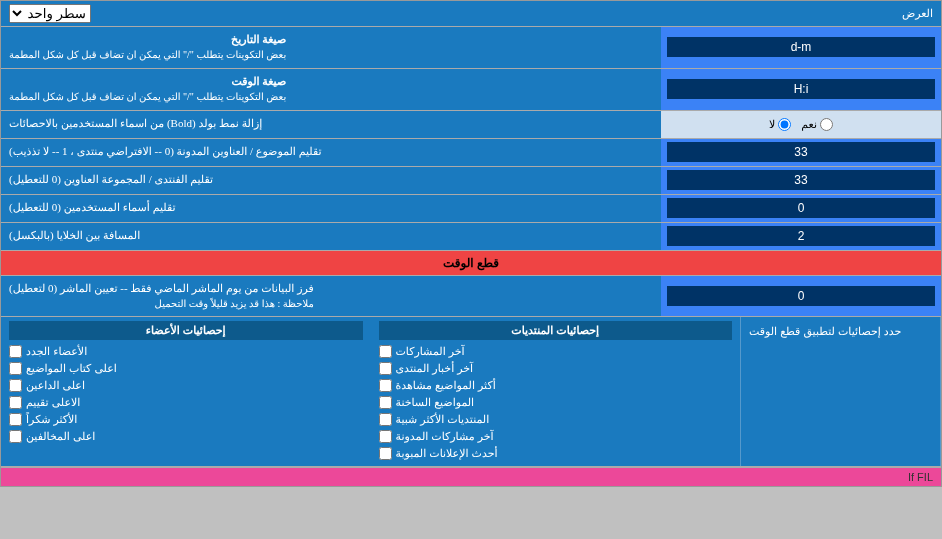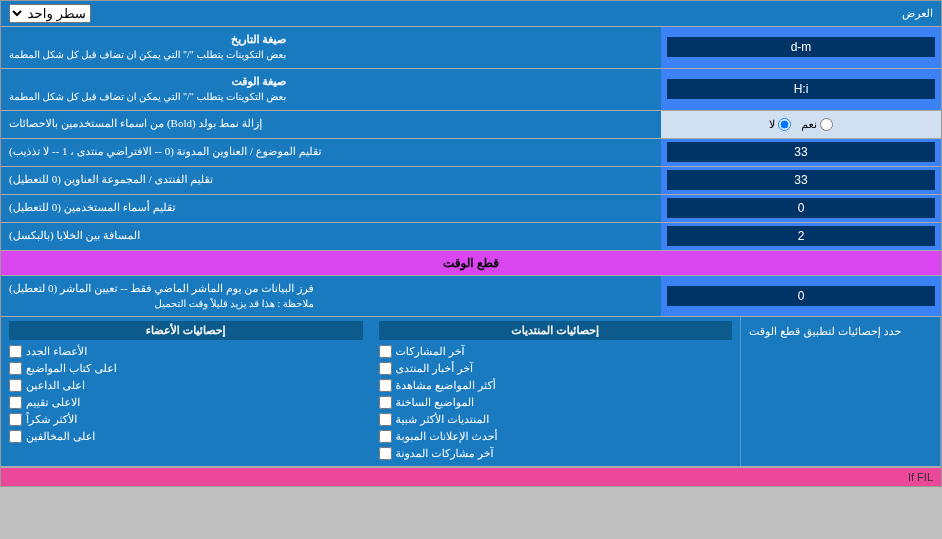--- a/index.html
+++ b/index.html
@@ -45,21 +45,21 @@
       width: 100%;
       background: #003366;
       color: #fff;
       border: none;
       padding: 3px 6px;
       text-align: center;
       font-size: 12px;
       direction: ltr;
     }
     .section-header {
-      background: #d946ef;
+      background: #ef4444;
       color: #000;
       font-weight: bold;
       text-align: center;
       padding: 5px 8px;
       border-bottom: 1px solid #aaa;
       font-size: 12px;
     }
     .radio-row {
       display: flex;
       align-items: center;
@@ -240,25 +240,25 @@
       </div>
       <div class="checkbox-item">
         <span>المواضيع الساخنة</span>
         <input type="checkbox" style="">
       </div>
       <div class="checkbox-item">
         <span>المنتديات الأكثر شبية</span>
         <input type="checkbox" style="">
       </div>
       <div class="checkbox-item">
+        <span>آخر مشاركات المدونة</span>
+        <input type="checkbox" style="">
+      </div>
+      <div class="checkbox-item">
         <span>أحدث الإعلانات المبوبة</span>
-        <input type="checkbox" style="">
-      </div>
-      <div class="checkbox-item">
-        <span>آخر مشاركات المدونة</span>
         <input type="checkbox" style="">
       </div>
     </div>
 
     <div style="flex:1; background:#1a7abf; padding:4px 8px;">
       <div class="checkbox-col-header">إحصائيات الأعضاء</div>
       <div class="checkbox-item">
         <span>الأعضاء الجدد</span>
         <input type="checkbox" style="">
       </div>

